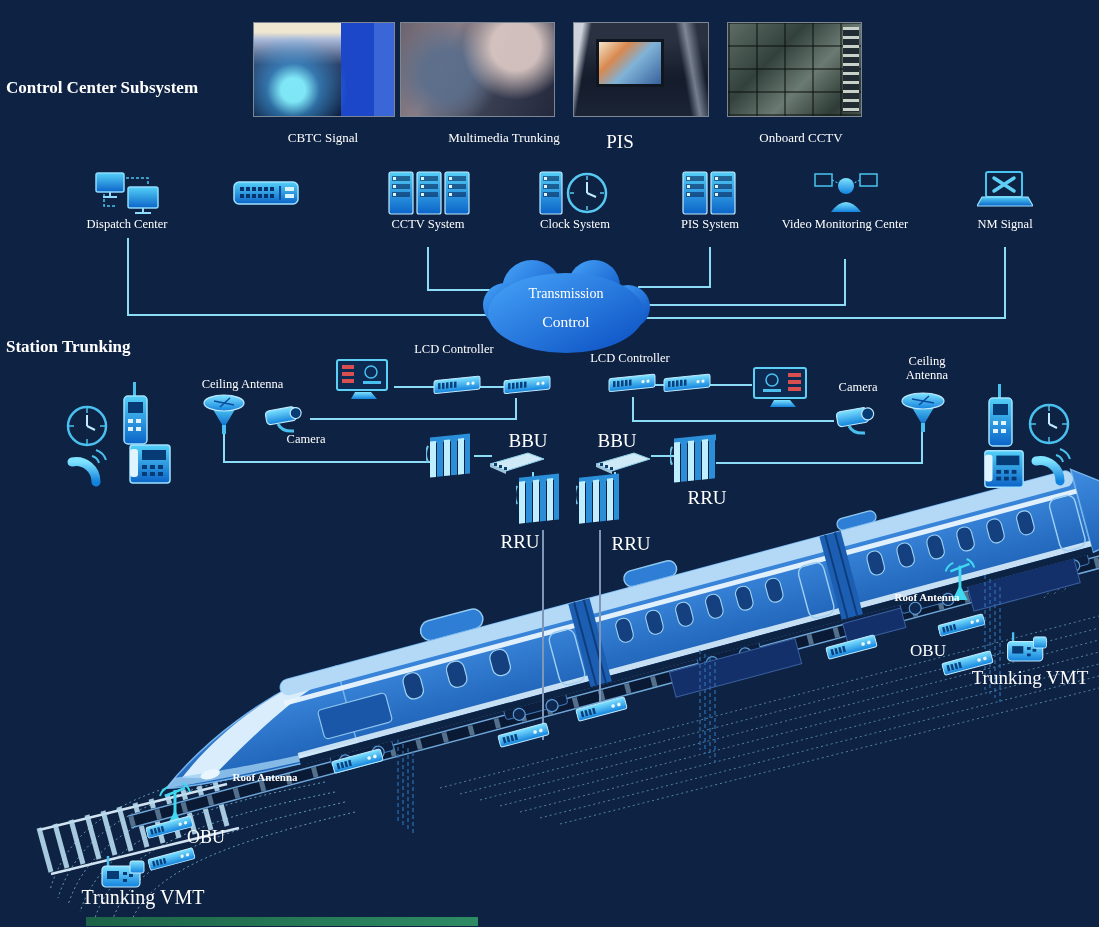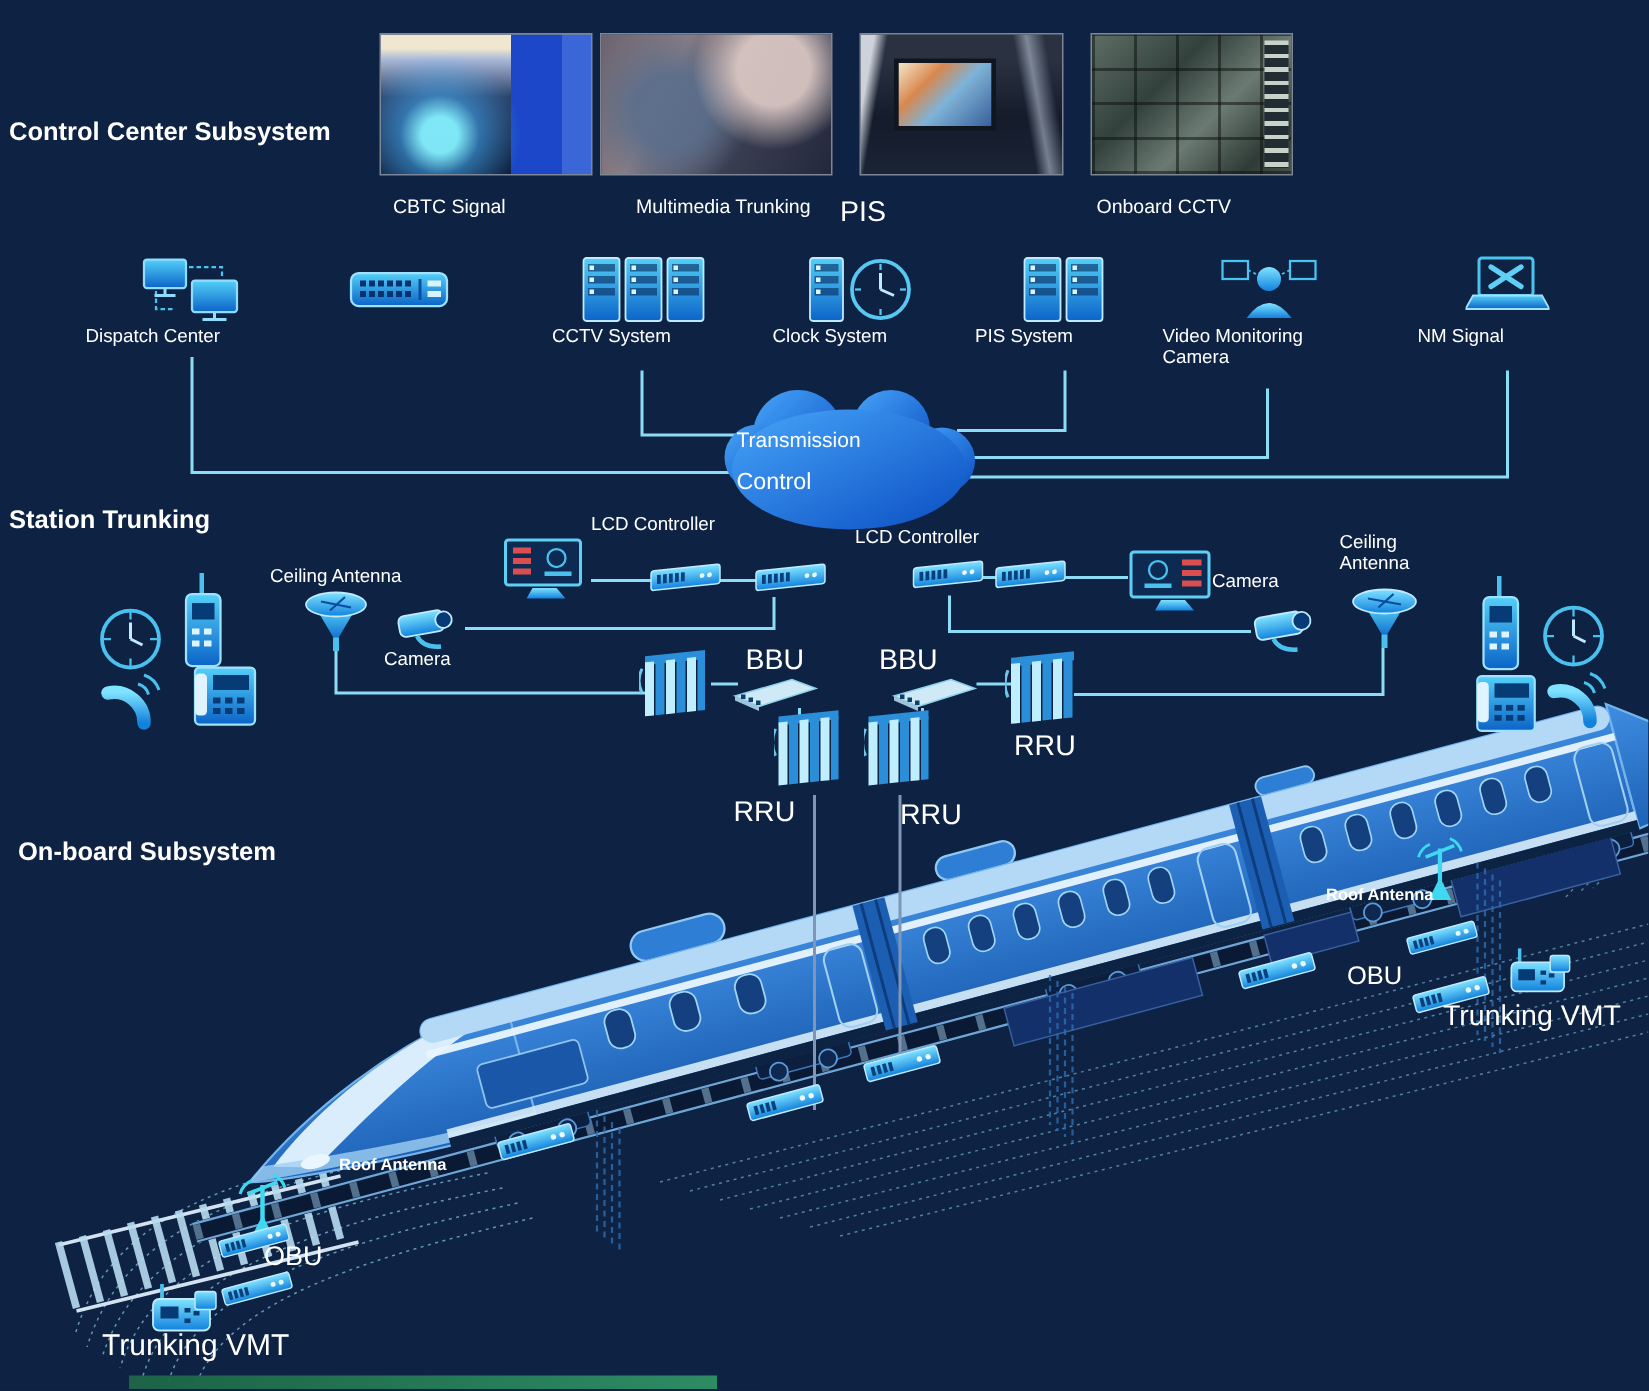--- a/index.html
+++ b/index.html
@@ -1,19 +1,19 @@
 <!DOCTYPE html>
 <html><head>
 <meta charset="utf-8">
 <style>
   html,body{margin:0;padding:0;background:#0e2243;}
   .canvas{position:relative;width:1099px;height:927px;background:#0e2243;overflow:hidden;
-          font-family:Liberation Sans, sans-serif;}
+          font-family:Liberation Serif, serif;}
   svg.art{position:absolute;left:0;top:0;z-index:1;}
-  .lbl{position:absolute;color:#ffffff;z-index:3;line-height:1.12;}
+  .lbl{position:absolute;color:#ffffff;text-align:center;z-index:3;line-height:1.12;}
   .b{font-weight:bold;}
   .icon{position:absolute;z-index:2;}
   .photo{position:absolute;top:22px;height:93px;border:1px solid #7c8694;z-index:2;overflow:hidden;}
   .p-screen{position:absolute;background:linear-gradient(135deg,#f3e6c8,#d8884f 30%,#7fb3d8 55%,#38609a);}
   .p-side{position:absolute;right:2px;top:4px;bottom:4px;width:16px;background:
      repeating-linear-gradient(180deg,#c9d2c9 0 3px,#222c33 3px 9px);}
 </style>
 </head>
 <body>
 
@@ -219,21 +219,20 @@
     <circle cx="532" cy="290" r="30"></circle>
     <circle cx="594" cy="286" r="26"></circle>
     <circle cx="505" cy="305" r="22"></circle>
     <circle cx="628" cy="307" r="22"></circle>
     <ellipse cx="566" cy="313" rx="78" ry="40"></ellipse>
   </g>
 </svg>
 
 <div class="lbl b" style="left:6px;top:78px;width:252px;font-size:17px;text-align:left;">Control Center Subsystem</div>
 <div class="lbl b" style="left:6px;top:337px;width:220px;font-size:17px;text-align:left;">Station Trunking</div>
-<div class="lbl b" style="left:12px;top:558px;width:230px;font-size:17px;text-align:left;">On-board Subsystem</div>
 
 <div class="photo" style="left:253px;width:140px;background:
        radial-gradient(circle at 28% 72%, rgba(132,240,255,.95) 0 10%, rgba(70,180,255,.5) 22%, transparent 45%),
        linear-gradient(90deg, transparent 62%, #1c47c8 62% 86%, #3a66d8 86%),
        linear-gradient(180deg,#efe7cf 0 10%, #a8b8d8 18%, #2a3f66 45%, #0d1b38 100%);">
 </div>
 <div class="photo" style="left:400px;width:153px;background:
        radial-gradient(circle at 75% 25%, rgba(225,205,200,.9) 0 18%, transparent 40%),
        radial-gradient(circle at 30% 55%, rgba(90,110,140,.9) 0 20%, transparent 45%),
        linear-gradient(115deg,#6a6470 0%, #8a7d85 30%, #3a3f52 62%, #23283c 100%);">
@@ -383,21 +382,21 @@
     <line x1="17" y1="8" x2="37" y2="21" stroke="#5fd0f5" stroke-width="3.5" stroke-linecap="round"></line>
     <line x1="37" y1="8" x2="17" y2="21" stroke="#5fd0f5" stroke-width="3.5" stroke-linecap="round"></line>
     <path d="M5,27 h46 l5,9 h-56 z" fill="url(#gB)" stroke="#9fe2ff" stroke-width="1.2"></path>
   </svg>
 </div>
 
 <div class="lbl" style="left:57px;top:217px;width:140px;font-size:12.5px;">Dispatch Center</div>
 <div class="lbl" style="left:368px;top:217px;width:120px;font-size:12.5px;">CCTV System</div>
 <div class="lbl" style="left:515px;top:217px;width:120px;font-size:12.5px;">Clock System</div>
 <div class="lbl" style="left:650px;top:217px;width:120px;font-size:12.5px;">PIS System</div>
-<div class="lbl" style="left:775px;top:217px;width:140px;font-size:12.5px;">Video Monitoring Camera</div>
+<div class="lbl" style="left:775px;top:217px;width:140px;font-size:12.5px;">Video Monitoring Center</div>
 <div class="lbl" style="left:945px;top:217px;width:120px;font-size:12.5px;">NM Signal</div>
 
 <div class="lbl" style="left:491px;top:286px;width:150px;font-size:14px;">Transmission</div>
 <div class="lbl" style="left:491px;top:313px;width:150px;font-size:15.5px;">Control</div>
 
 <div class="lbl" style="left:394px;top:342px;width:120px;font-size:12.5px;">LCD Controller</div>
 <div class="lbl" style="left:570px;top:351px;width:120px;font-size:12.5px;">LCD Controller</div>
 <div class="lbl" style="left:180px;top:377px;width:125px;font-size:12.5px;">Ceiling Antenna</div>
 <div class="lbl" style="left:893px;top:354px;width:68px;font-size:12.5px;">Ceiling Antenna</div>
 <div class="lbl" style="left:256px;top:432px;width:100px;font-size:12.5px;">Camera</div>

